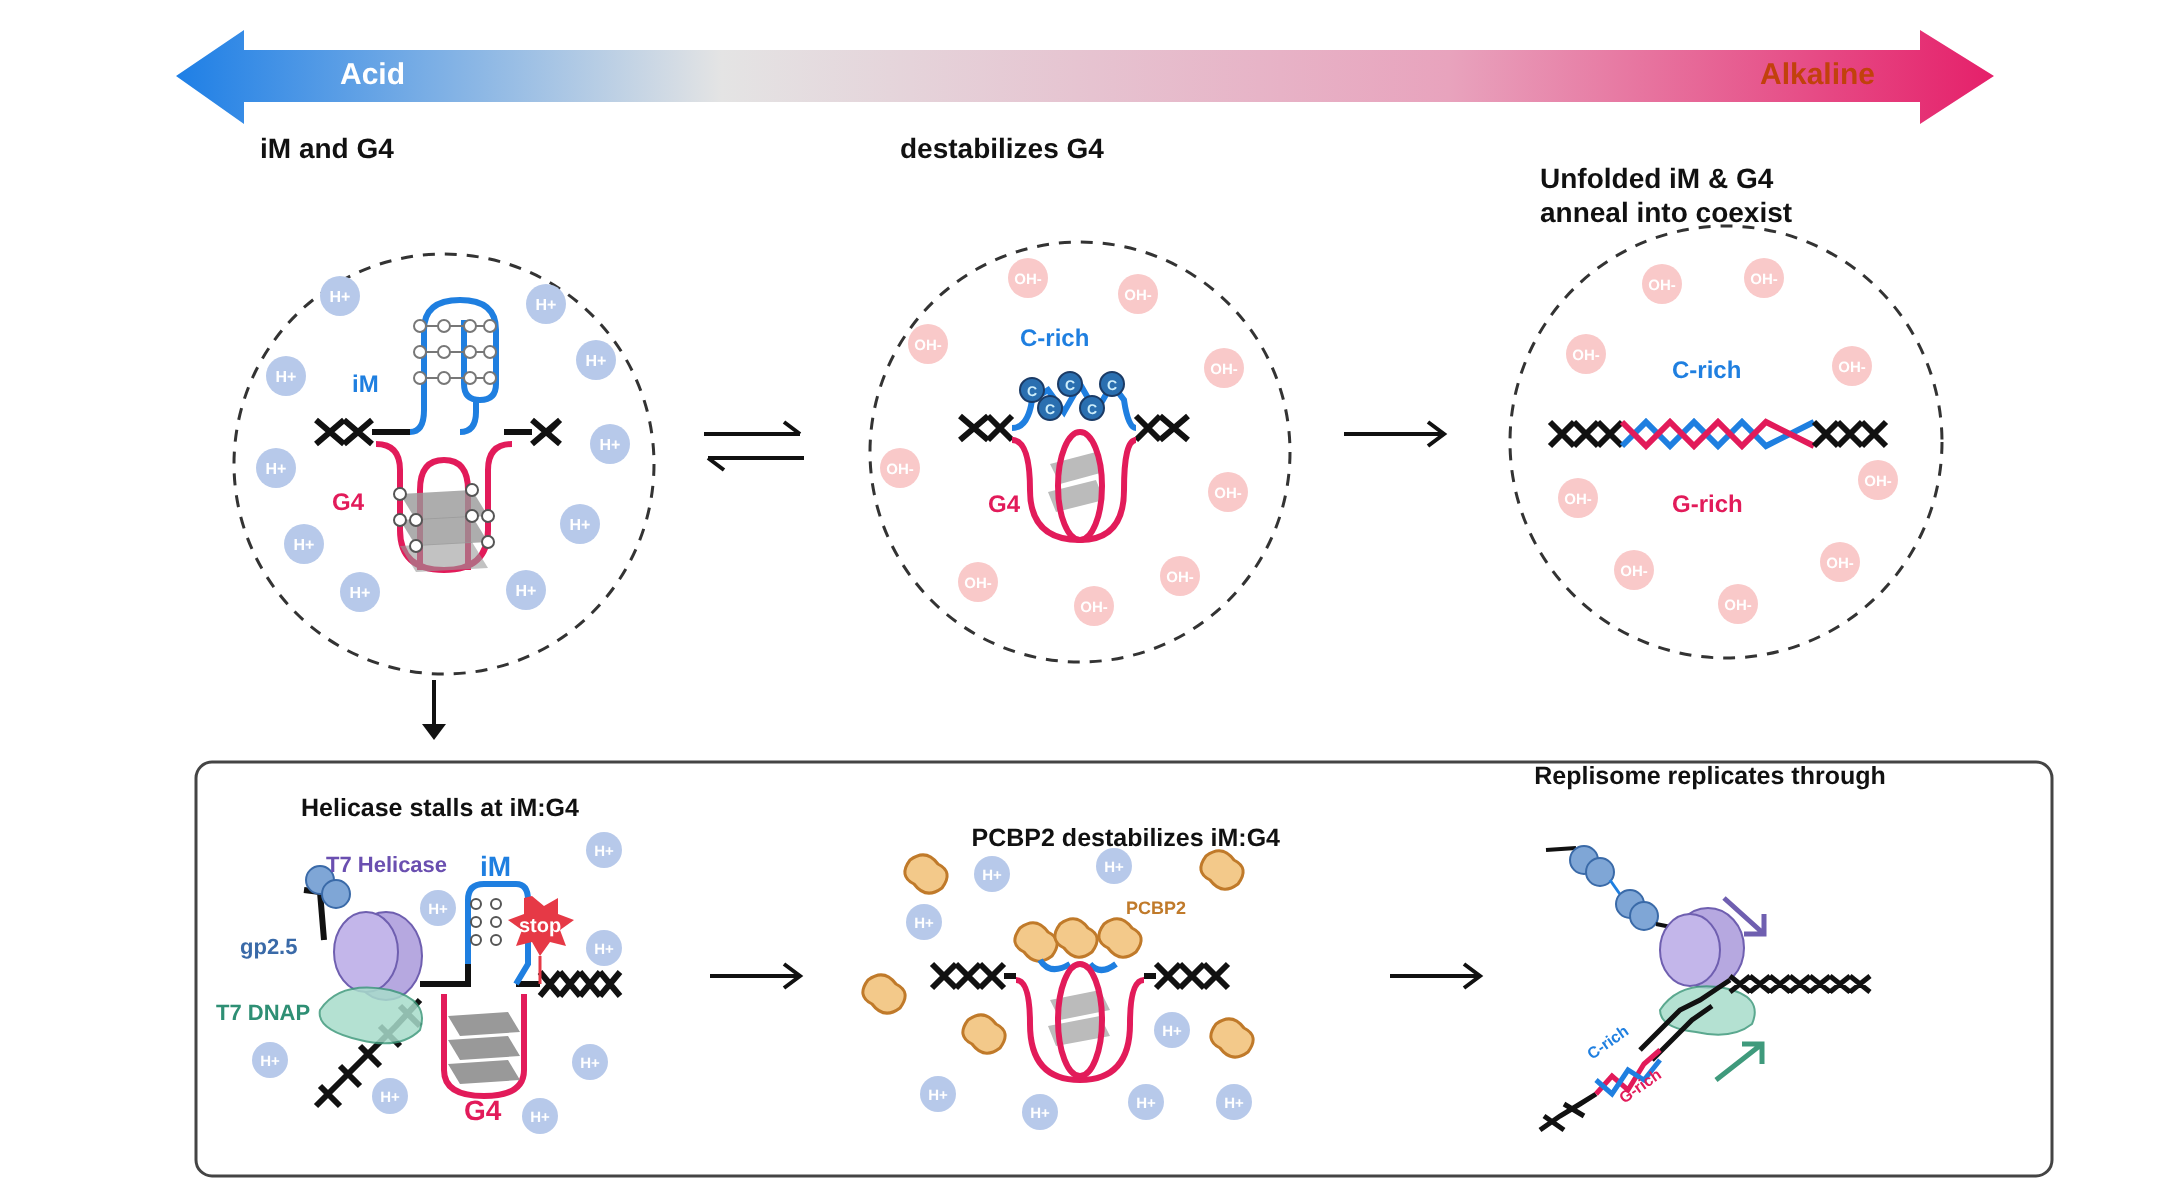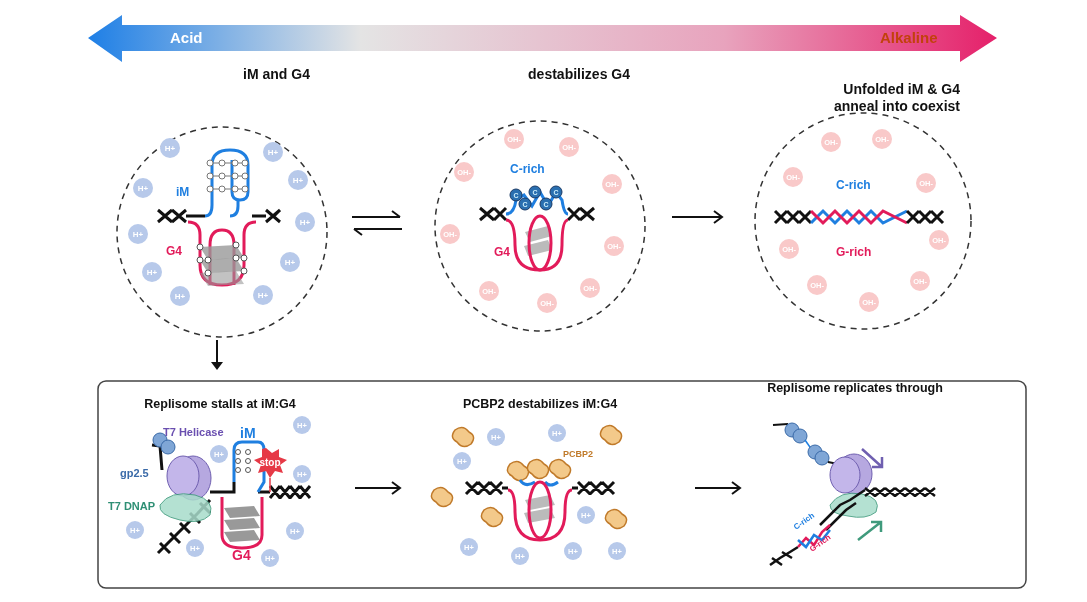--- a/index.html
+++ b/index.html
@@ -1,19 +1,19 @@
 <!DOCTYPE html>
 <html><head>
 <meta charset="utf-8">
 <style>
   html, body { margin:0; padding:0; background:#ffffff; }
   body { width:1087px; height:602px; position:relative; overflow:hidden; font-family:"Liberation Sans", sans-serif; }
   svg text { font-family:"Liberation Sans", sans-serif; }
   .abs { position:absolute; }
-  .title { position:absolute; text-align:right; font-weight:bold; font-size:14px; color:#111; line-height:17px; }
+  .title { position:absolute; text-align:left; font-weight:bold; font-size:14px; color:#111; line-height:17px; }
   .subtitle { position:absolute; text-align:center; font-weight:bold; font-size:12.5px; color:#111; }
 </style>
 </head>
 <body>
 
 <svg class="abs" style="left:0;top:0" width="1087" height="602">
   <defs>
     <linearGradient id="phgrad" x1="0" x2="1" y1="0" y2="0">
       <stop offset="0" stop-color="#1e7fe6"></stop>
       <stop offset="0.3" stop-color="#e4e4e4"></stop>
@@ -360,15 +360,15 @@
   <div>iM and G4</div>
 </div>
 <div class="title" style="left:450px;top:66px;width:180px;">
   <div>destabilizes G4</div>
 </div>
 <div class="title" style="left:770px;top:81px;width:190px;">
   <div>Unfolded iM &amp; G4</div>
   <div>anneal into coexist</div>
 </div>
 
-<div class="subtitle" style="left:120px;top:397px;width:200px;">Replisome stalls at iM:G4</div>
-<div class="subtitle" style="left:440px;top:397px;width:200px;">PCBP2 destabilizes iM:G4</div>
+<div class="subtitle" style="left:120px;top:397px;width:200px;">Helicase stalls at iM:G4</div>
+<div class="subtitle" style="left:440px;top:412px;width:200px;text-align:right;">PCBP2 destabilizes iM:G4</div>
 <div class="subtitle" style="left:745px;top:381px;width:220px;">Replisome replicates through</div>
 
 </body></html>

